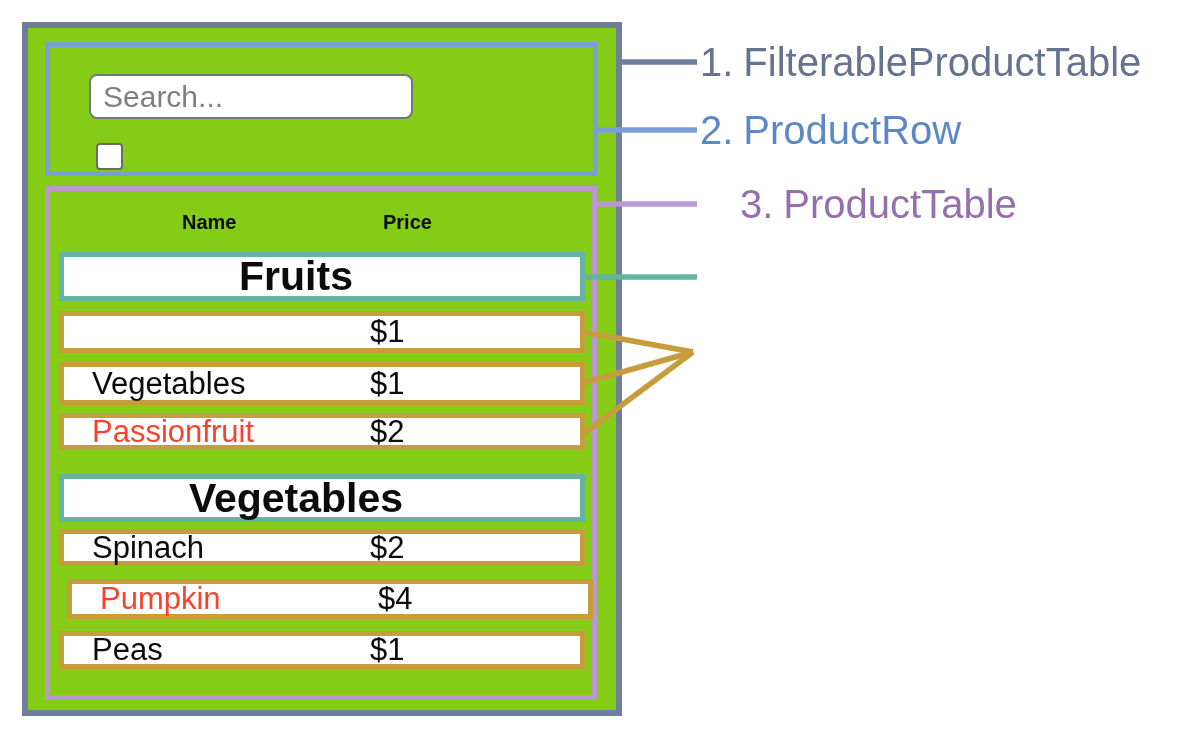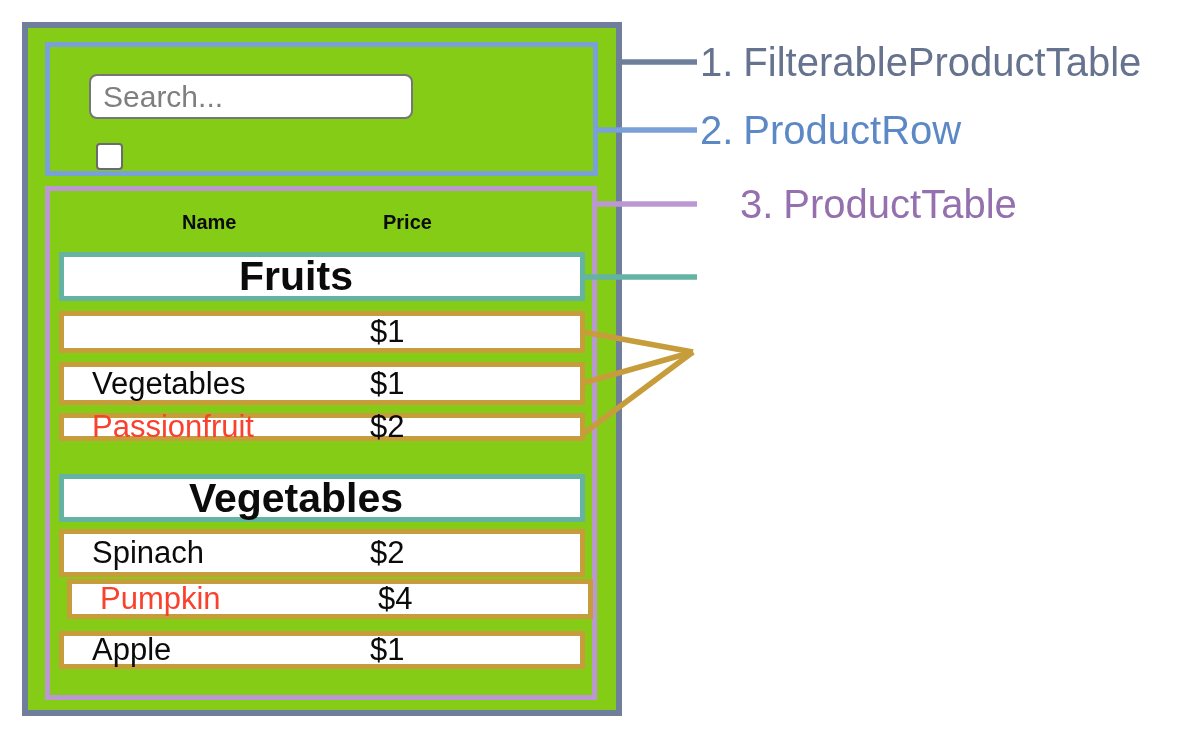--- a/index.html
+++ b/index.html
@@ -36,23 +36,23 @@
   .row{position:absolute;left:9px;width:526px;box-sizing:border-box;background:#fff;}
   .row.cat{border:5px solid var(--outline_teal);display:flex;align-items:center;justify-content:center;}
   .row.prod{border:5px solid var(--outline_gold);display:flex;align-items:center;}
   .cat-text{font-size:41px;font-weight:bold;color:var(--text_black);transform:translateX(-26px);}
   .p-name{padding-left:28px;font-size:31px;color:var(--text_black);}
   .p-name.oos{color:var(--out_of_stock_red);}
   .p-price{position:absolute;left:306px;font-size:31px;color:var(--text_black);}
   .r-fruits{top:61px;height:49px;}
   .r-apple{top:120px;height:42px;}
   .r-dragonfruit{top:171px;height:43px;}
-  .r-passionfruit{top:222px;height:28px;}
+  .r-passionfruit{top:222px;height:37px;}
   .r-vegetables{top:283px;height:48px;text-align:center;}
-  .r-spinach{top:338px;height:48px;}
+  .r-spinach{top:338px;height:37px;}
   .r-pumpkin{top:388px;height:40px;margin-left:8px;}
   .r-peas{top:440px;height:38px;}
 
   
   .legend-label{position:absolute;left:700px;height:48px;line-height:48px;font-size:40px;white-space:nowrap;text-align:right;}
   .legend-label .num{margin-right:10px;}
   .lbl-1{top:38px;color:var(--label_gray);}
   .lbl-2{top:106px;color:var(--label_blue);}
   .lbl-3{top:180px;color:var(--label_purple);margin-left:40px;}
   .lbl-4{top:253px;color:var(--label_teal);}
@@ -105,21 +105,21 @@
 
       <div class="row prod r-spinach">
         <span class="p-name">Spinach</span>
         <span class="p-price">$2</span>
       </div>
       <div class="row prod r-pumpkin">
         <span class="p-name oos">Pumpkin</span>
         <span class="p-price">$4</span>
       </div>
       <div class="row prod r-peas">
-        <span class="p-name">Apple</span>
+        <span class="p-name">Peas</span>
         <span class="p-price">$1</span>
       </div>
     </div>
   </div>
 
   <svg class="connectors" viewBox="0 0 1200 744" aria-hidden="true">
     <line class="ln-gray" x1="616" y1="62" x2="697" y2="62"></line>
     <line class="ln-blue" x1="596" y1="130" x2="697" y2="130"></line>
     <line class="ln-purple" x1="594" y1="204" x2="697" y2="204"></line>
     <line class="ln-teal" x1="581" y1="277" x2="697" y2="277"></line>

